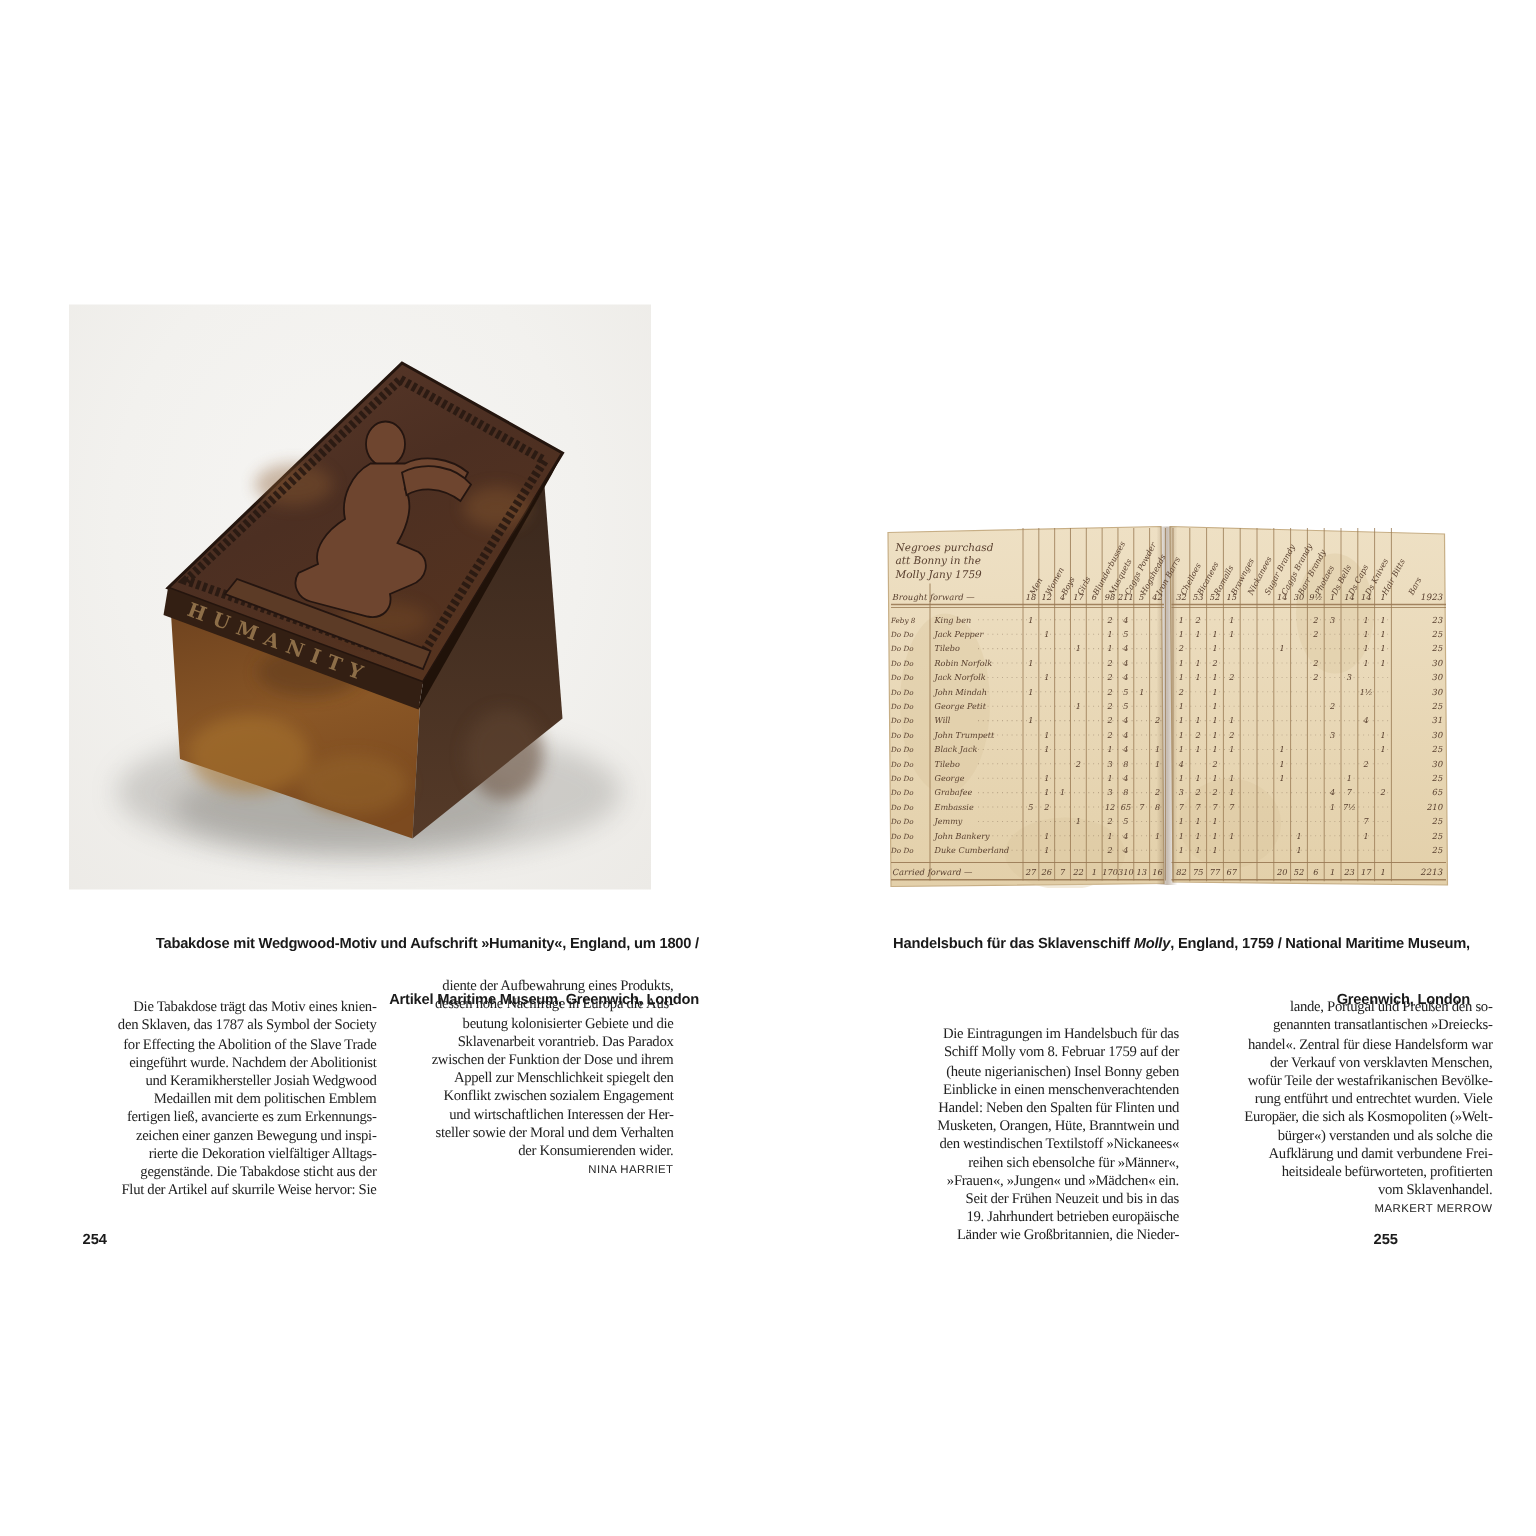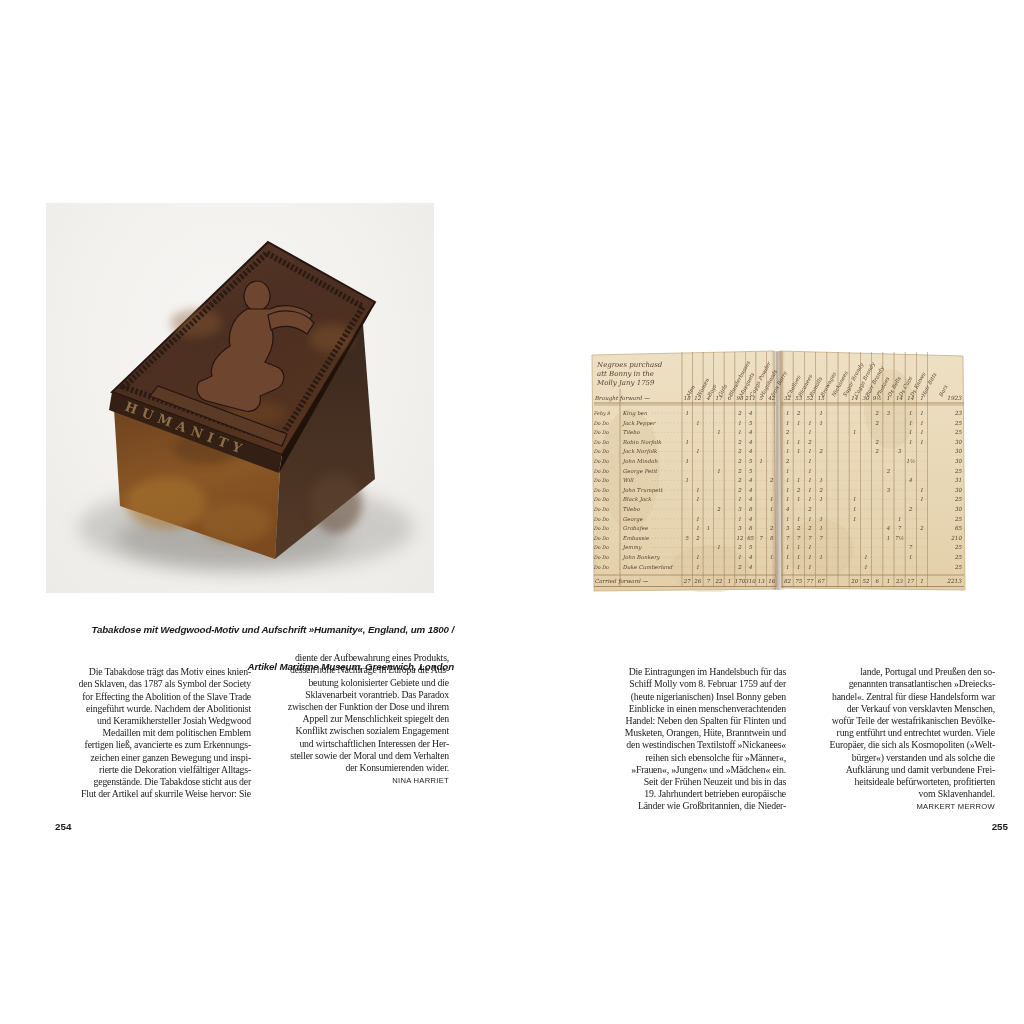--- a/index.html
+++ b/index.html
@@ -78,21 +78,21 @@
                  C231,118 240,116 248,118 L260,124 L266,112 C254,102 236,100 224,106 Z" fill="#6e452f"></path>
         <path d="M222,112 C238,104 258,108 268,120 L261,131 C248,121 234,122 225,127 Z" fill="#6e452f"></path>
       </g>
 
       <polygon points="66,189 236,252 233,270 63,207" fill="#331f13"></polygon>
       <polygon points="329,99 236,252 233,270 322,113" fill="#201209"></polygon>
       <text x="78" y="207" transform="rotate(20.5 78 207)" font-family="DejaVu Serif, serif" font-size="13" letter-spacing="5.5" fill="#d8b074" opacity="0.55" font-weight="bold">HUMANITY</text>
     </svg>
   </div>
 
-  <div class="abs caption" style="left:54px;top:599px;width:400px;font-style:italic;">
+  <div class="abs caption" style="left:66px;top:599px;width:400px;">
     <div>Tabakdose mit Wedgwood-Motiv und Aufschrift »Humanity«, England, um 1800 /</div>
     <div>Artikel Maritime Museum, Greenwich, London</div>
   </div>
 
   <div class="abs body-col" style="left:55px;top:654px;width:196px;">
     <span class="inline-lines">Die Tabakdose trägt das Motiv eines knien-
 den Sklaven, das 1787 als Symbol der Society
 for Effecting the Abolition of the Slave Trade
 eingeführt wurde. Nachdem der Abolitionist
 und Keramikhersteller Josiah Wedgwood
@@ -509,22 +509,26 @@
         <text x="298.40000000000003" y="234" font-size="5.5" fill="#5a4130" font-family="DejaVu Serif, serif" font-style="italic" text-anchor="middle">1</text>
         <text x="309.6" y="234" font-size="5.5" fill="#5a4130" font-family="DejaVu Serif, serif" font-style="italic" text-anchor="middle">23</text>
         <text x="320.8" y="234" font-size="5.5" fill="#5a4130" font-family="DejaVu Serif, serif" font-style="italic" text-anchor="middle">17</text>
         <text x="332" y="234" font-size="5.5" fill="#5a4130" font-family="DejaVu Serif, serif" font-style="italic" text-anchor="middle">1</text>
         <text x="372" y="234" font-size="5.8" fill="#5a4130" font-family="DejaVu Serif, serif" font-style="italic" text-anchor="end">2213</text>
         <line x1="4" y1="237.5" x2="186" y2="237.5" stroke="#9a7a55" stroke-width="0.9" opacity="0.9"></line>
         <line x1="191" y1="237.5" x2="374" y2="237.5" stroke="#9a7a55" stroke-width="0.9" opacity="0.9"></line>
       </svg>
   </div>
 
-
-  <div class="abs body-col" style="left:590px;top:654px;width:196px;">
+  <div class="abs caption" style="left:590px;top:599px;width:390px;">
+    <div><span>Handelsbuch für das Sklavenschiff </span><span class="ital">Molly</span><span>, England, 1759 / National Maritime Museum,</span></div>
+    <div>Greenwich, London</div>
+  </div>
+
+  <div class="abs body-col" style="left:590px;top:672px;width:196px;">
     <span class="inline-lines">Die Eintragungen im Handelsbuch für das
 Schiff Molly vom 8. Februar 1759 auf der
 (heute nigerianischen) Insel Bonny geben
 Einblicke in einen menschenverachtenden
 Handel: Neben den Spalten für Flinten und
 Musketen, Orangen, Hüte, Branntwein und
 den westindischen Textilstoff »Nickanees«
 reihen sich ebensolche für »Männer«,
 »Frauen«, »Jungen« und »Mädchen« ein.
 Seit der Frühen Neuzeit und bis in das
@@ -539,15 +543,15 @@
 wofür Teile der westafrikanischen Bevölke-
 rung entführt und entrechtet wurden. Viele
 Europäer, die sich als Kosmopoliten (»Welt-
 bürger«) verstanden und als solche die
 Aufklärung und damit verbundene Frei-
 heitsideale befürworteten, profitierten
 vom Sklavenhandel.</span>
     <span class="author">MARKERT MERROW</span>
   </div>
 
-  <div class="abs pagenum" style="left:940px;top:821px;width:68px;">255</div>
+  <div class="abs pagenum" style="left:864px;top:821px;width:68px;">255</div>
 
 </div>
 
 </body></html>

